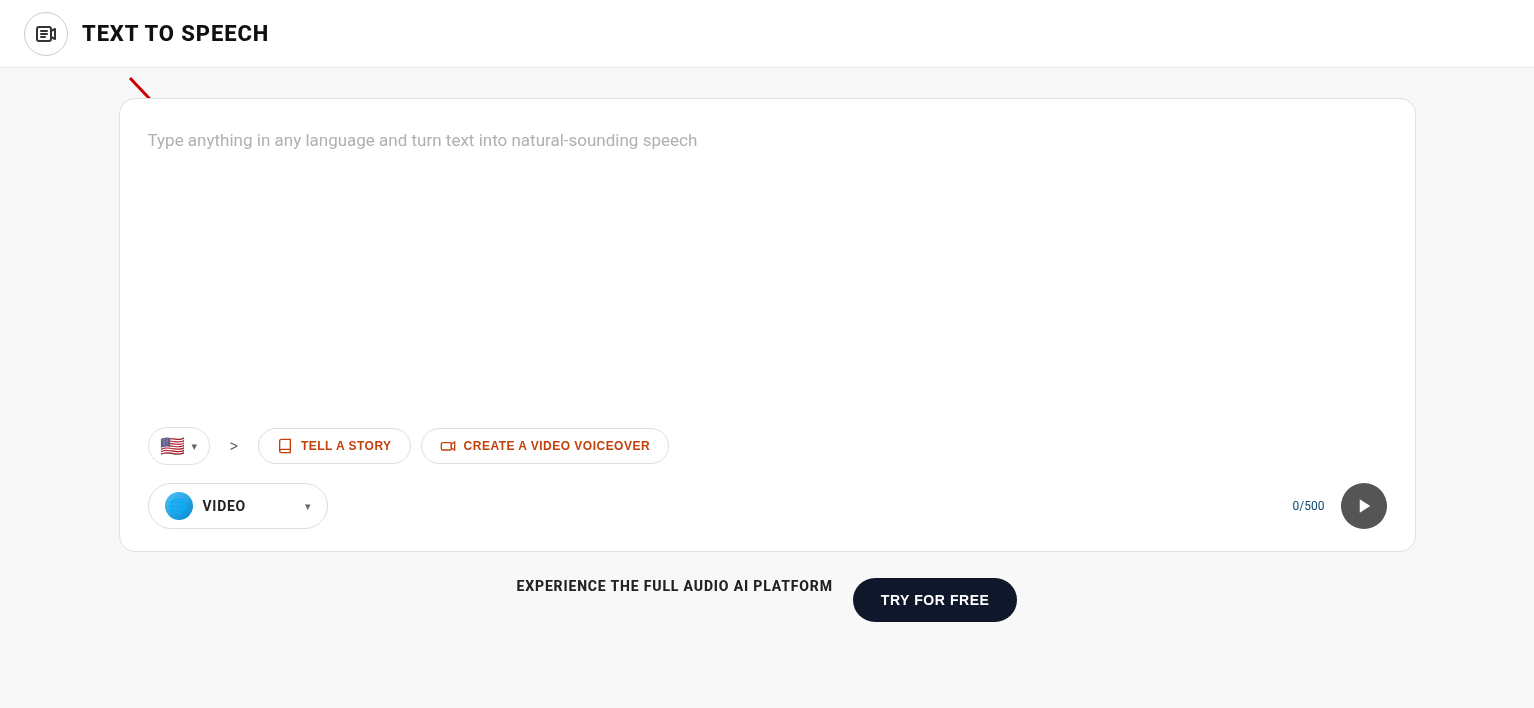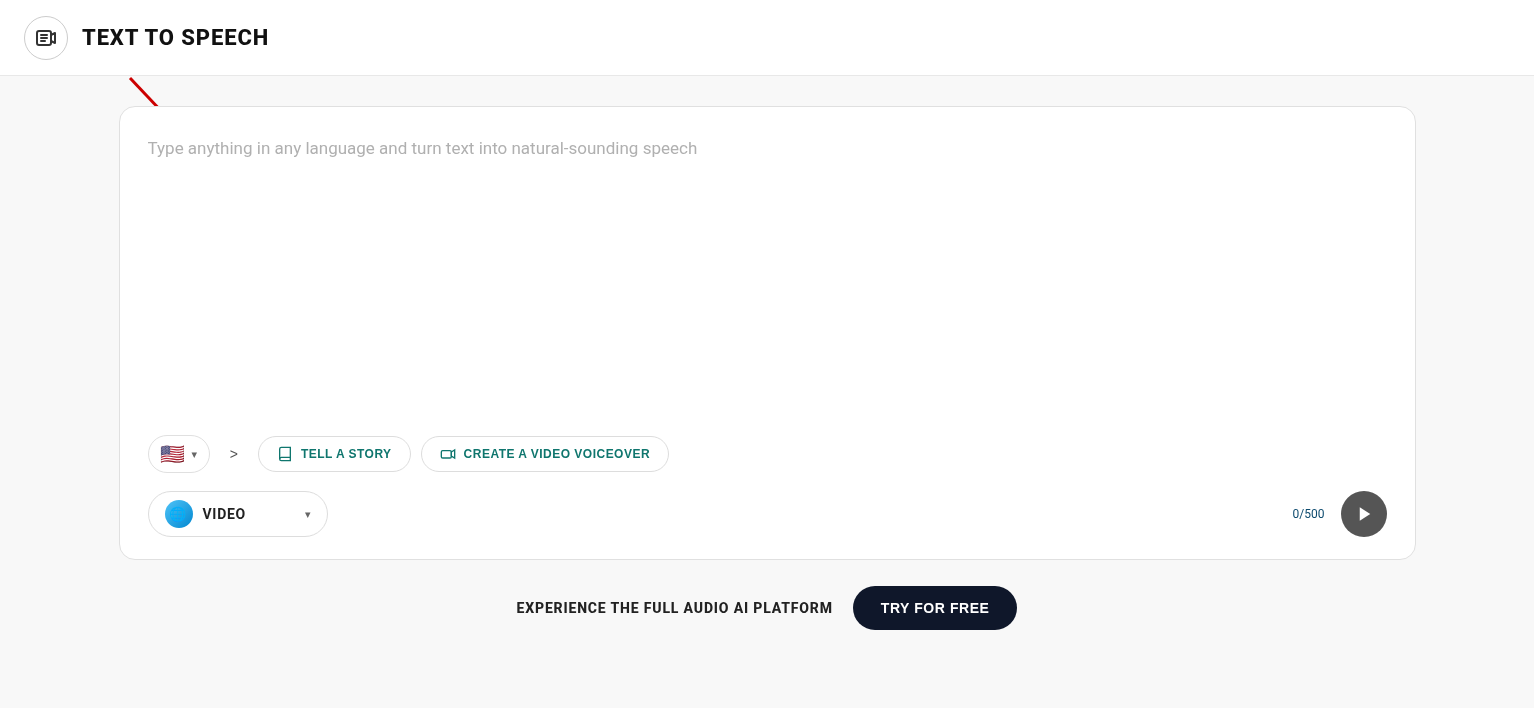--- a/index.html
+++ b/index.html
@@ -13,21 +13,21 @@
       position: relative;
     }
 
     
     .header {
       display: flex;
       align-items: center;
       padding: 12px 24px;
       background: #fff;
       border-bottom: 1px solid #e8e8e8;
-      height: 76px;
+      height: 68px;
     }
 
     .logo-circle {
       width: 44px;
       height: 44px;
       border-radius: 50%;
       border: 1.5px solid #ccc;
       display: flex;
       align-items: center;
       justify-content: center;
@@ -132,21 +132,21 @@
       align-items: center;
       gap: 8px;
       padding: 9px 18px;
       border: 1.5px solid #ddd;
       border-radius: 50px;
       background: #fff;
       cursor: pointer;
       font-size: 12px;
       font-weight: 700;
       letter-spacing: 0.04em;
-      color: #0f766e;
+      color: #c2410c;
       white-space: nowrap;
     }
 
     .prompt-btn svg {
       width: 16px;
       height: 16px;
       flex-shrink: 0;
     }
 
     
@@ -220,21 +220,21 @@
     .play-btn svg {
       width: 18px;
       height: 18px;
       fill: #fff;
       margin-left: 2px;
     }
 
     
     .cta-bar {
       display: flex;
-      align-items: center;
+      align-items: flex-start;
       gap: 20px;
       margin-top: 26px;
     }
 
     .cta-label {
       font-size: 14px;
       font-weight: 800;
       letter-spacing: 0.06em;
       color: #222;
     }

